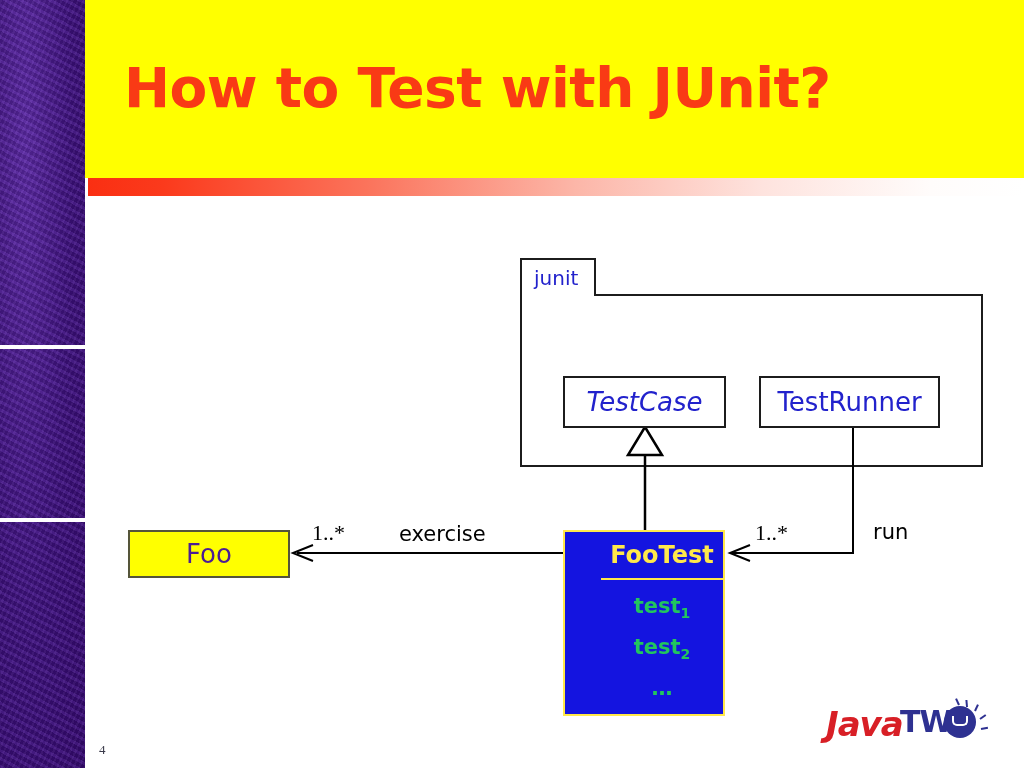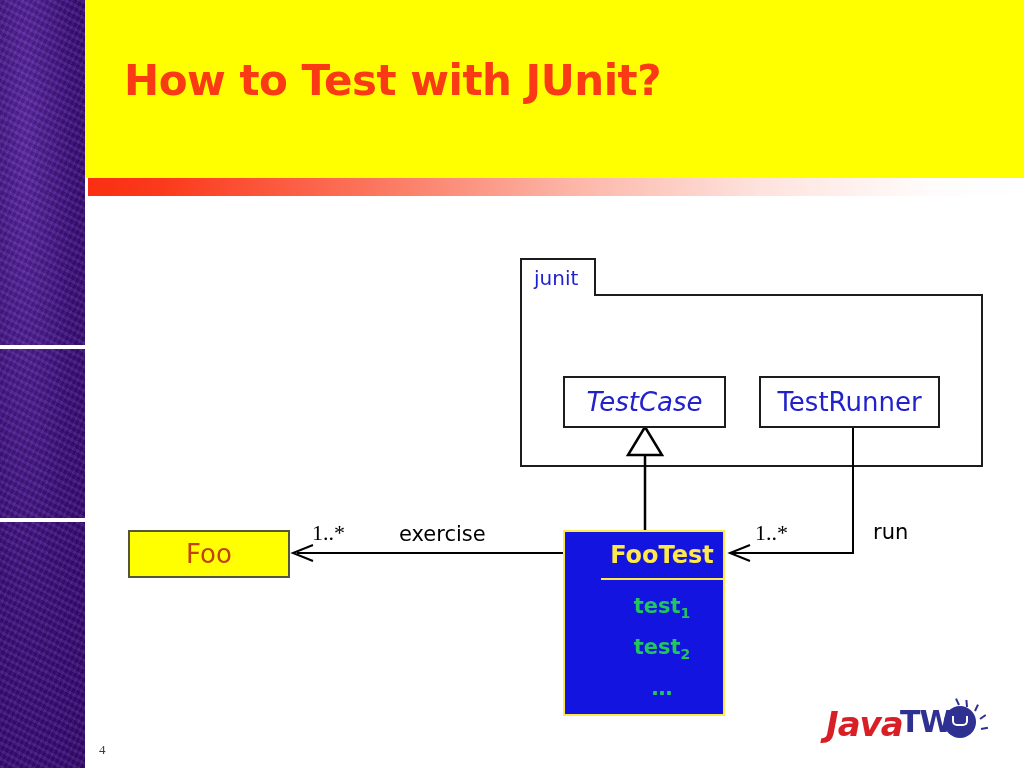--- a/index.html
+++ b/index.html
@@ -42,21 +42,21 @@
     position: absolute;
     left: 85px; top: 0;
     width: 939px;
     height: 178px;
     background: #ffff00;
   }
   #page-title {
     position: absolute;
     left: 124px;
     top: 56px;
-    font-size: 42px;
+    font-size: 55px;
     font-weight: bold;
     color: #f93a15;
     letter-spacing: -0.5px;
     font-family: "DejaVu Sans", "Liberation Sans", sans-serif;
     white-space: nowrap;
   }
   #title-rule {
     position: absolute;
     left: 88px;
     top: 178px;
@@ -140,21 +140,21 @@
   #class-foo {
     position: absolute;
     left: 128px; top: 530px;
     width: 162px; height: 48px;
     background: #ffff00;
     border: 2px solid #55553a;
     box-sizing: border-box;
     display: flex;
     align-items: center;
     justify-content: center;
-    color: #c2410c;
+    color: #4c1d95;
     font-size: 26px;
     font-family: "DejaVu Sans", "Liberation Sans", sans-serif;
     z-index: 5;
   }
 
   
   #class-footest {
     position: absolute;
     left: 563px; top: 530px;
     width: 162px; height: 186px;

